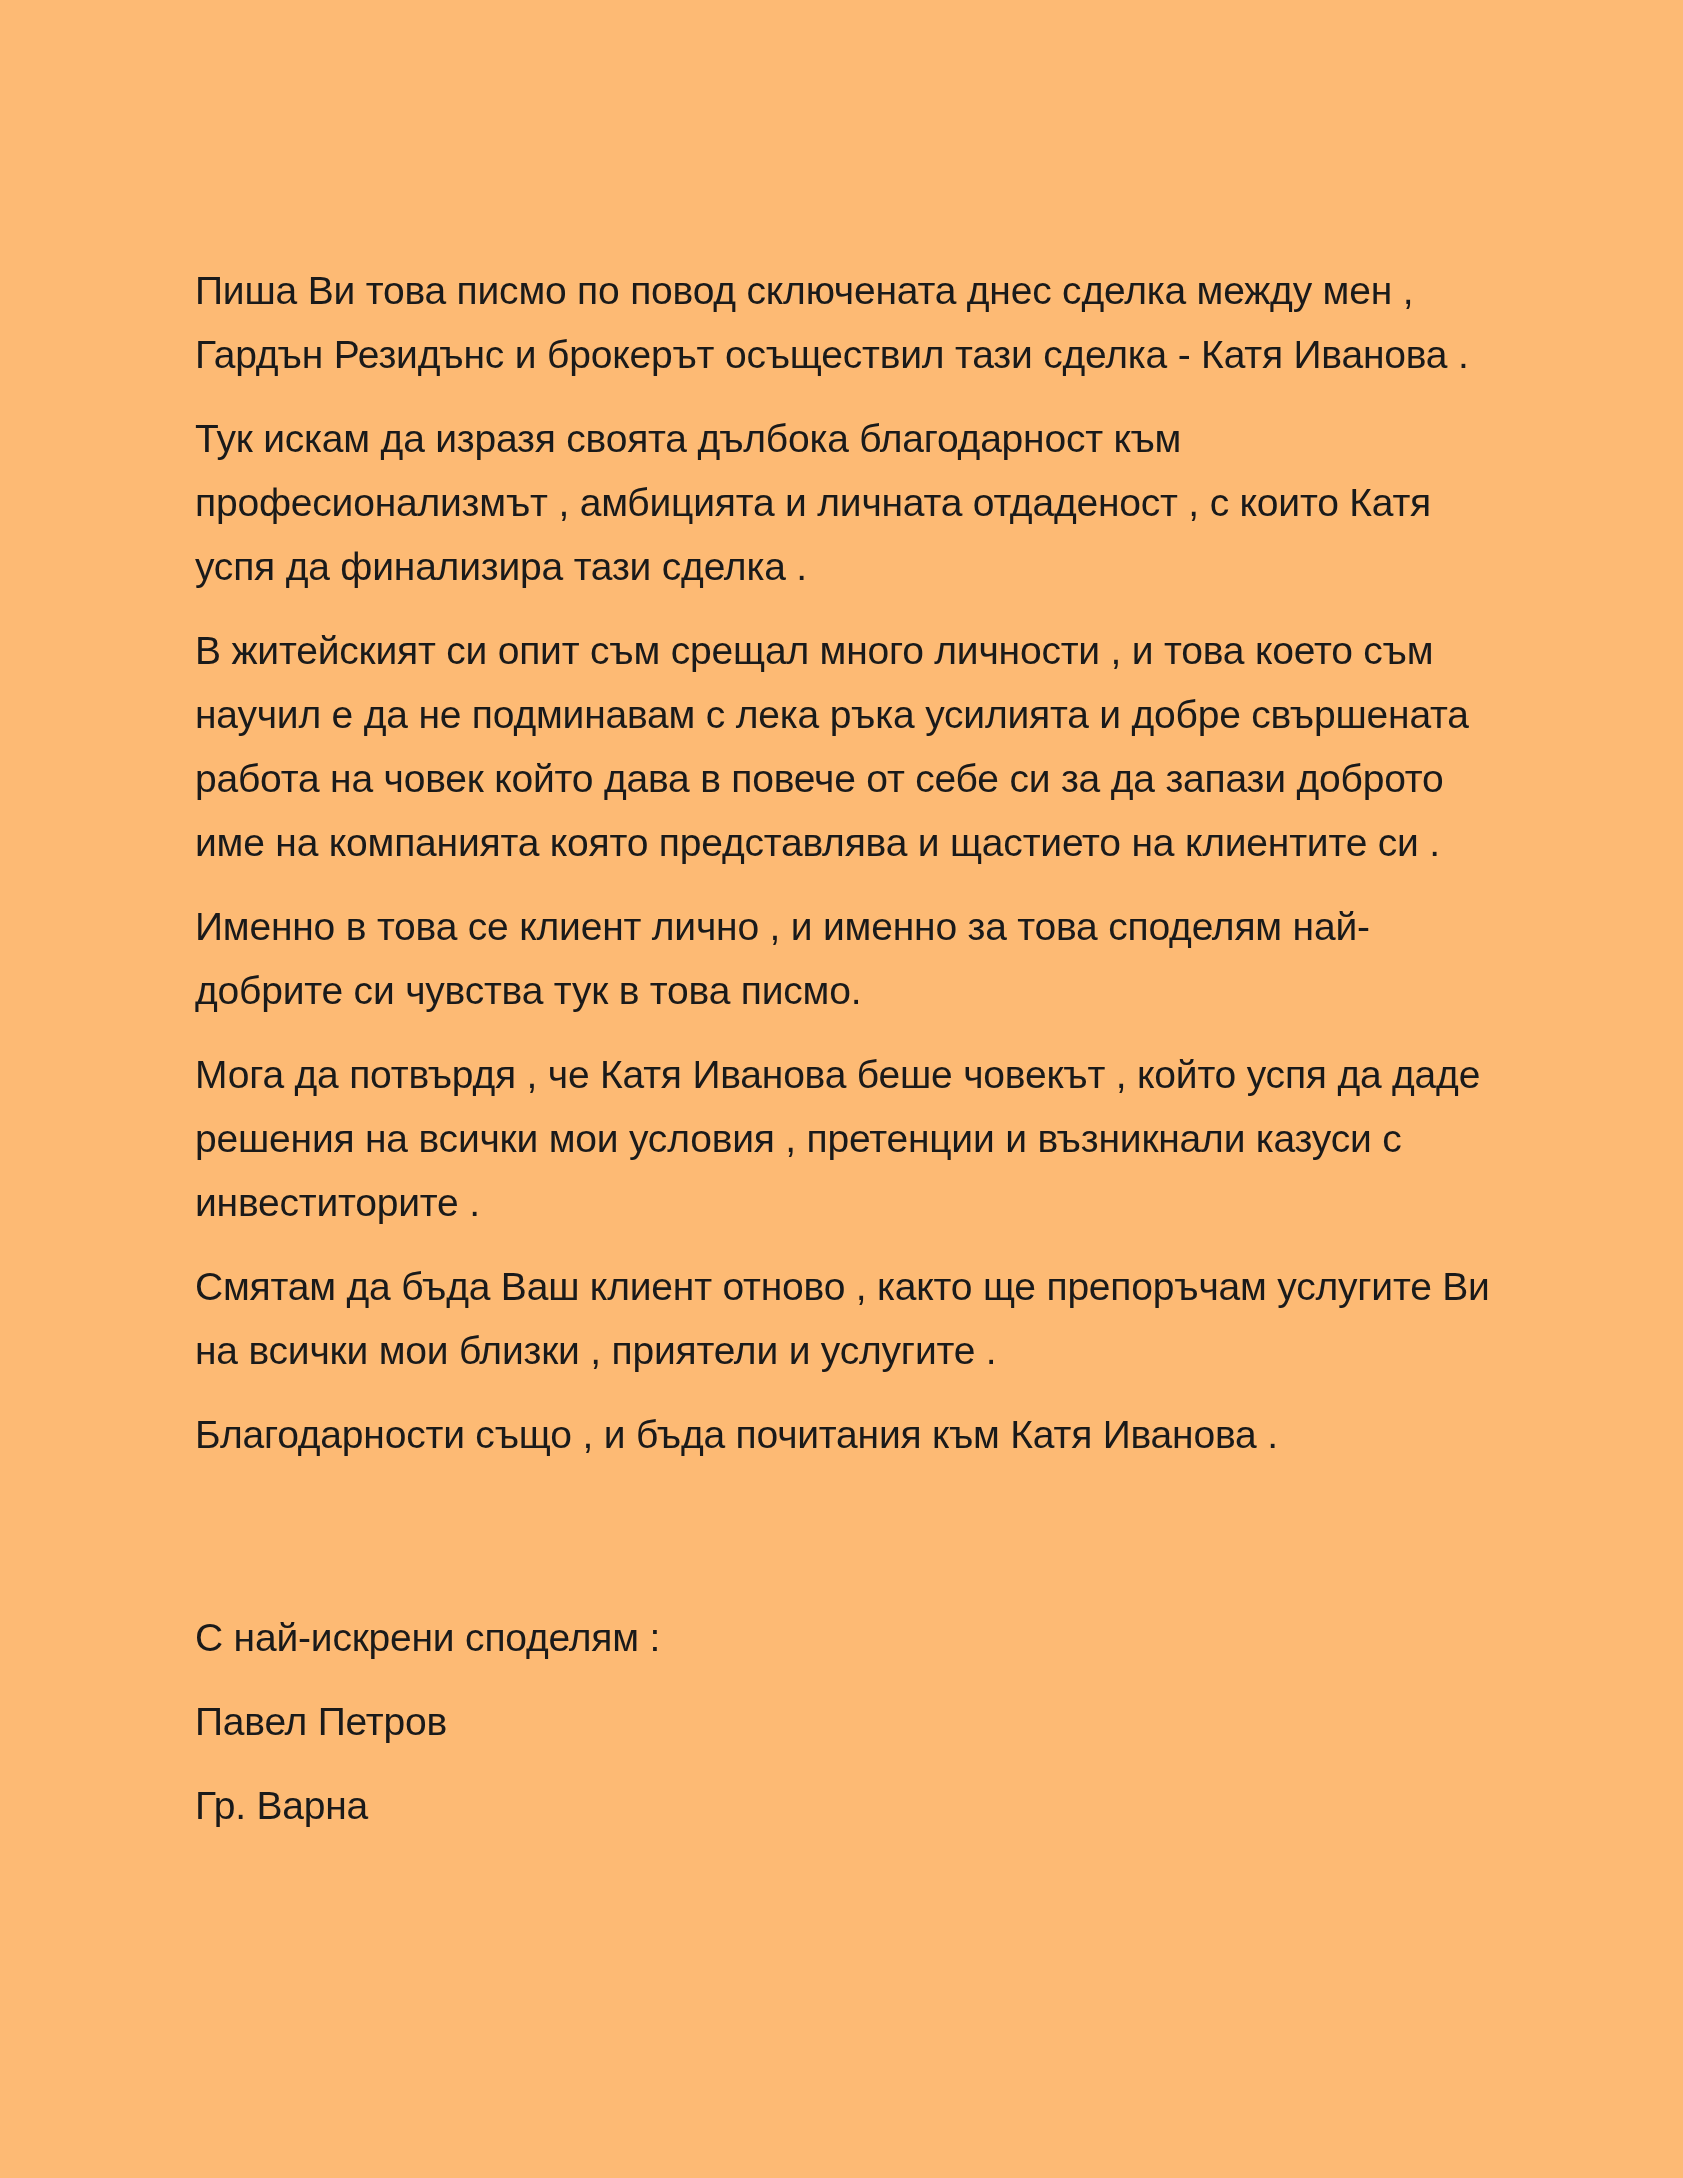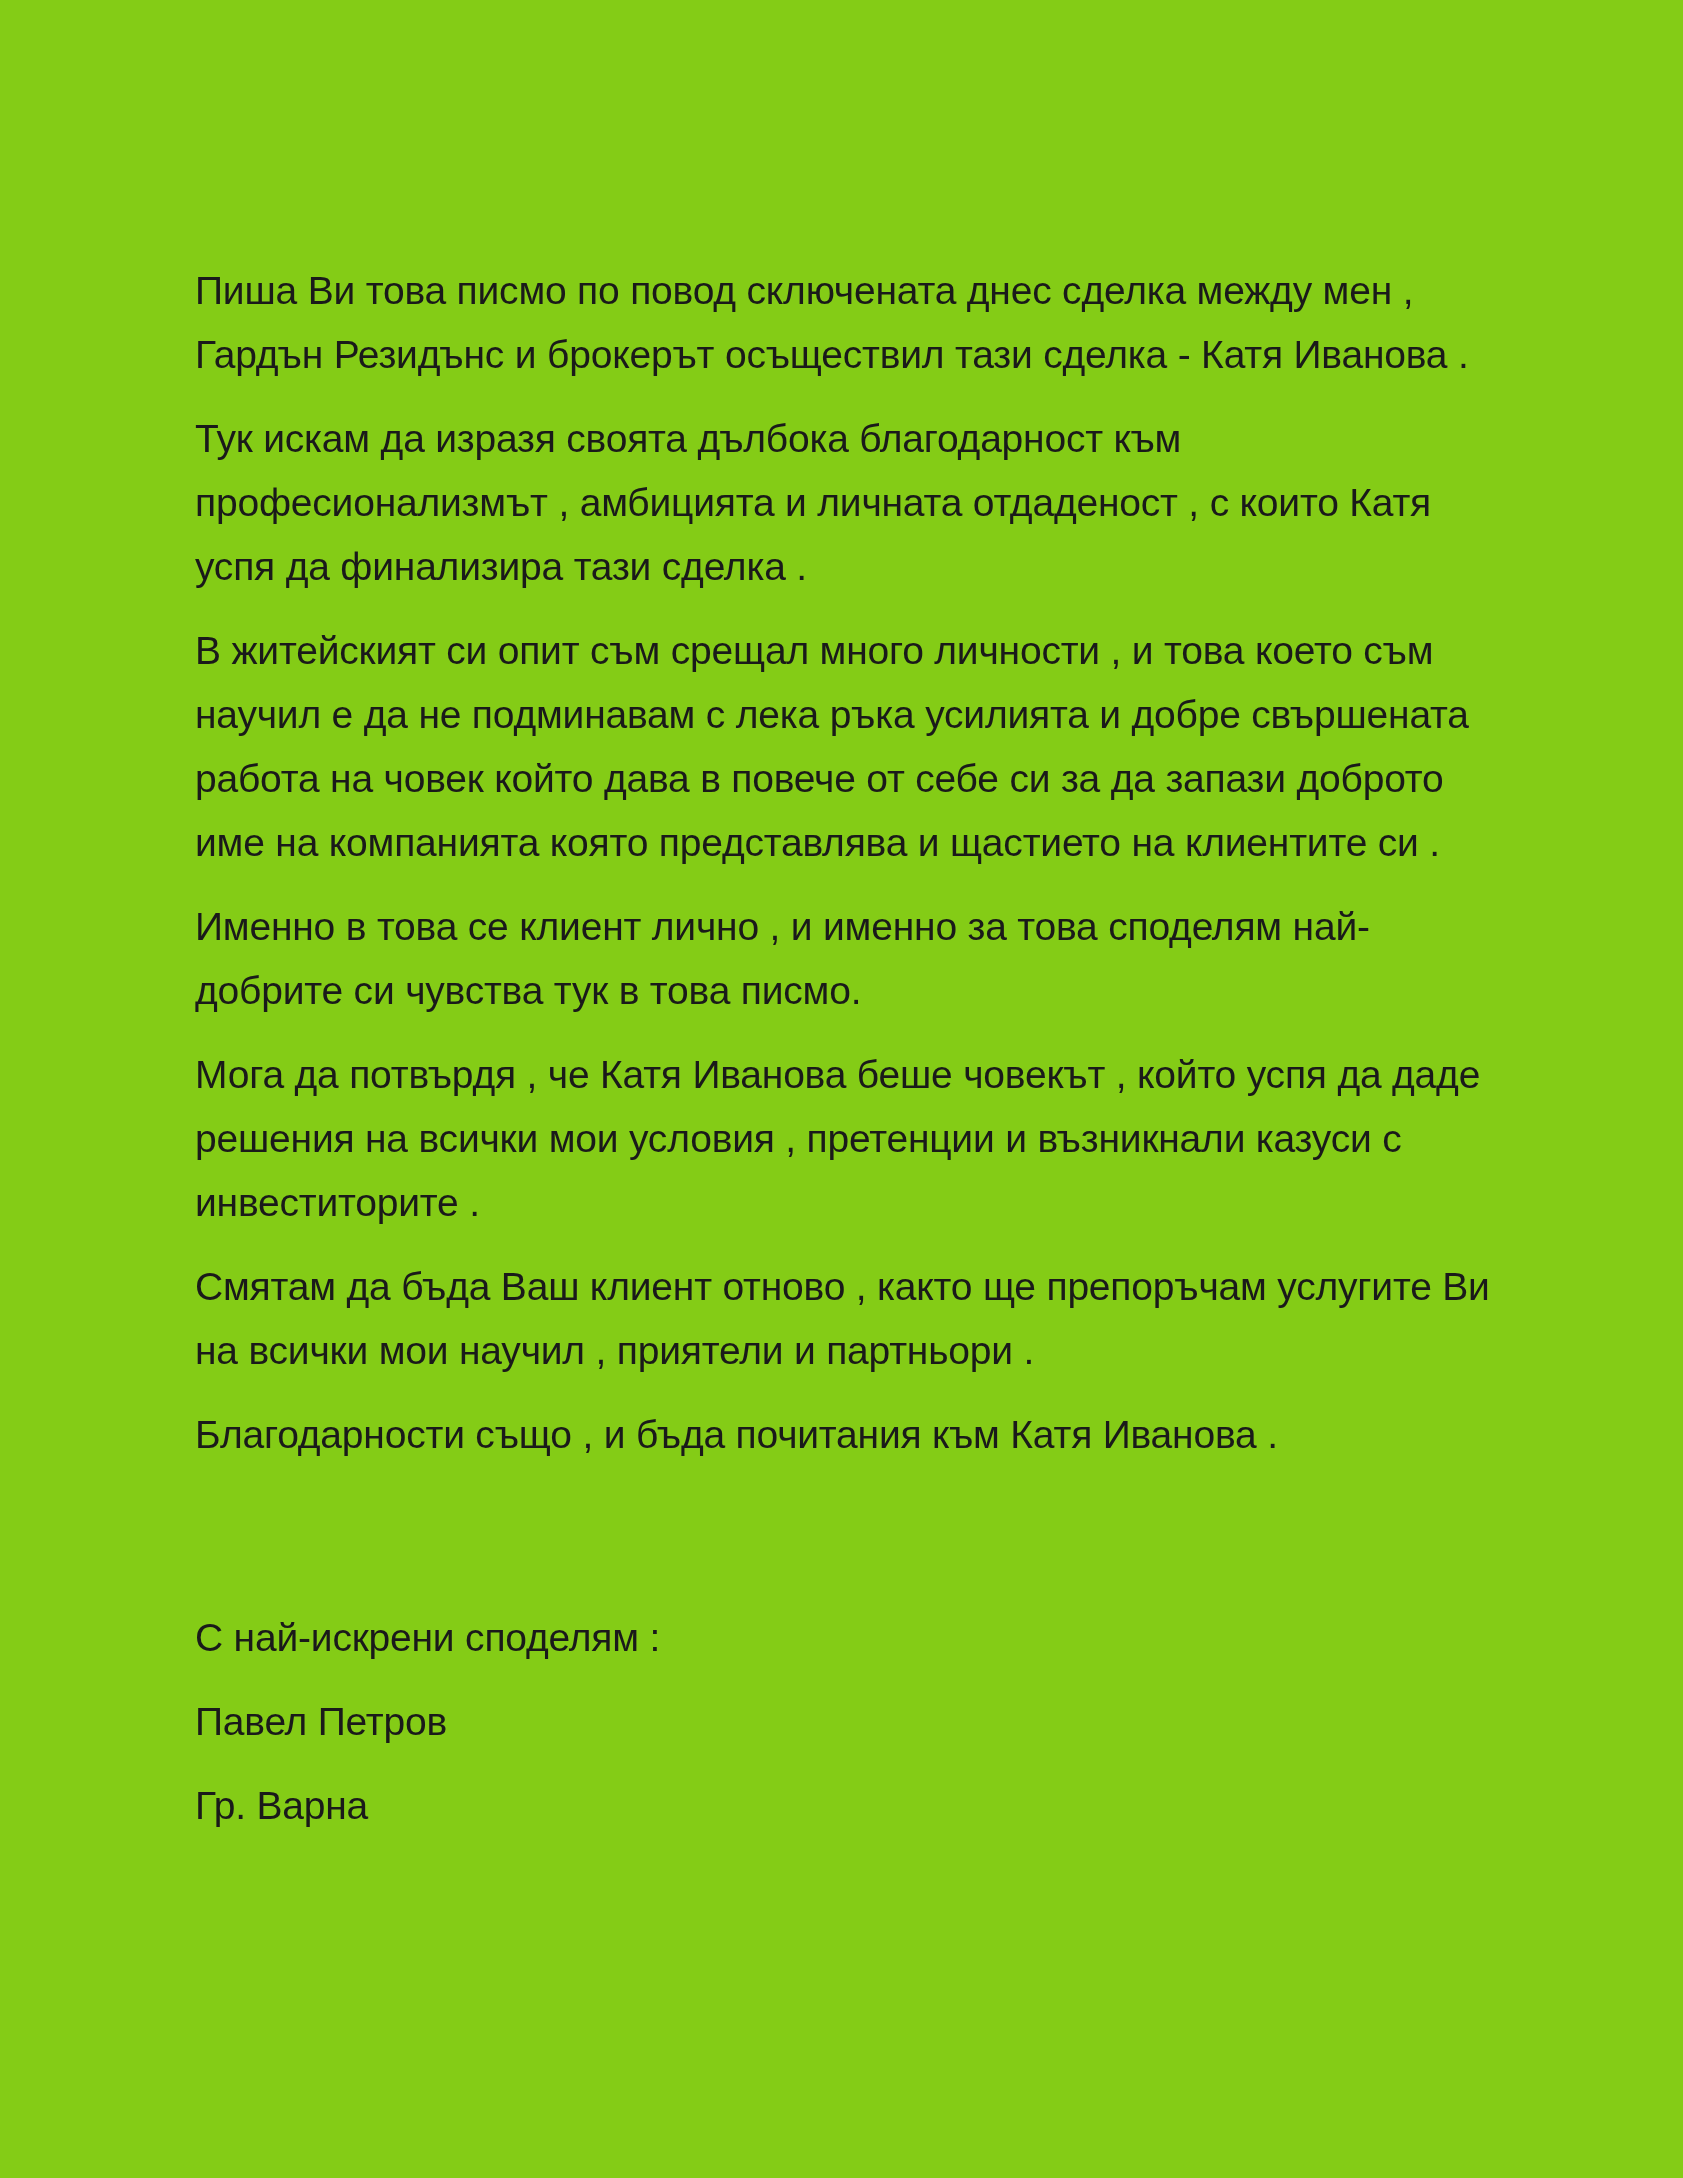--- a/index.html
+++ b/index.html
@@ -4,21 +4,21 @@
 <style>
   html, body {
     margin: 0;
     padding: 0;
     background: #ffffff;
   }
   .page {
     position: relative;
     width: 1683px;
     height: 2178px;
-    background: #84cc16;
+    background: #fdba74;
     box-sizing: border-box;
     padding: 259px 178px 0 195px;
     font-family: "Liberation Sans", "DejaVu Sans", sans-serif;
     color: #1a1a1a;
     overflow: hidden;
   }
   .letter-body {
     width: 1307px;
   }
   .letter-body p {
@@ -42,21 +42,21 @@
     <p>Пиша Ви това писмо по повод сключената днес сделка между мен , Гардън Резидънс и брокерът осъществил тази сделка - Катя Иванова .</p>
 
     <p>Тук искам да изразя своята дълбока благодарност към професионализмът , амбицията и личната отдаденост , с които Катя успя да финализира тази сделка .</p>
 
     <p>В житейският си опит съм срещал много личности , и това което съм научил е да не подминавам с лека ръка усилията и добре свършената работа на човек който дава в повече от себе си за да запази доброто име на компанията която представлява и щастието на клиентите си .</p>
 
     <p>Именно в това се клиент лично , и именно за това споделям най-добрите си чувства тук в това писмо.</p>
 
     <p>Мога да потвърдя , че Катя Иванова беше човекът , който успя да даде решения на всички мои условия , претенции и възникнали казуси с инвеститорите .</p>
 
-    <p>Смятам да бъда Ваш клиент отново , както ще препоръчам услугите Ви на всички мои научил , приятели и партньори .</p>
+    <p>Смятам да бъда Ваш клиент отново , както ще препоръчам услугите Ви на всички мои близки , приятели и услугите .</p>
 
 
     <p>Благодарности също , и бъда почитания към Катя Иванова .</p>
 
     <div class="closing-block">
       <p>С най-искрени споделям :</p>
 
       <p>Павел Петров</p>
 
       <p>Гр. Варна</p>

